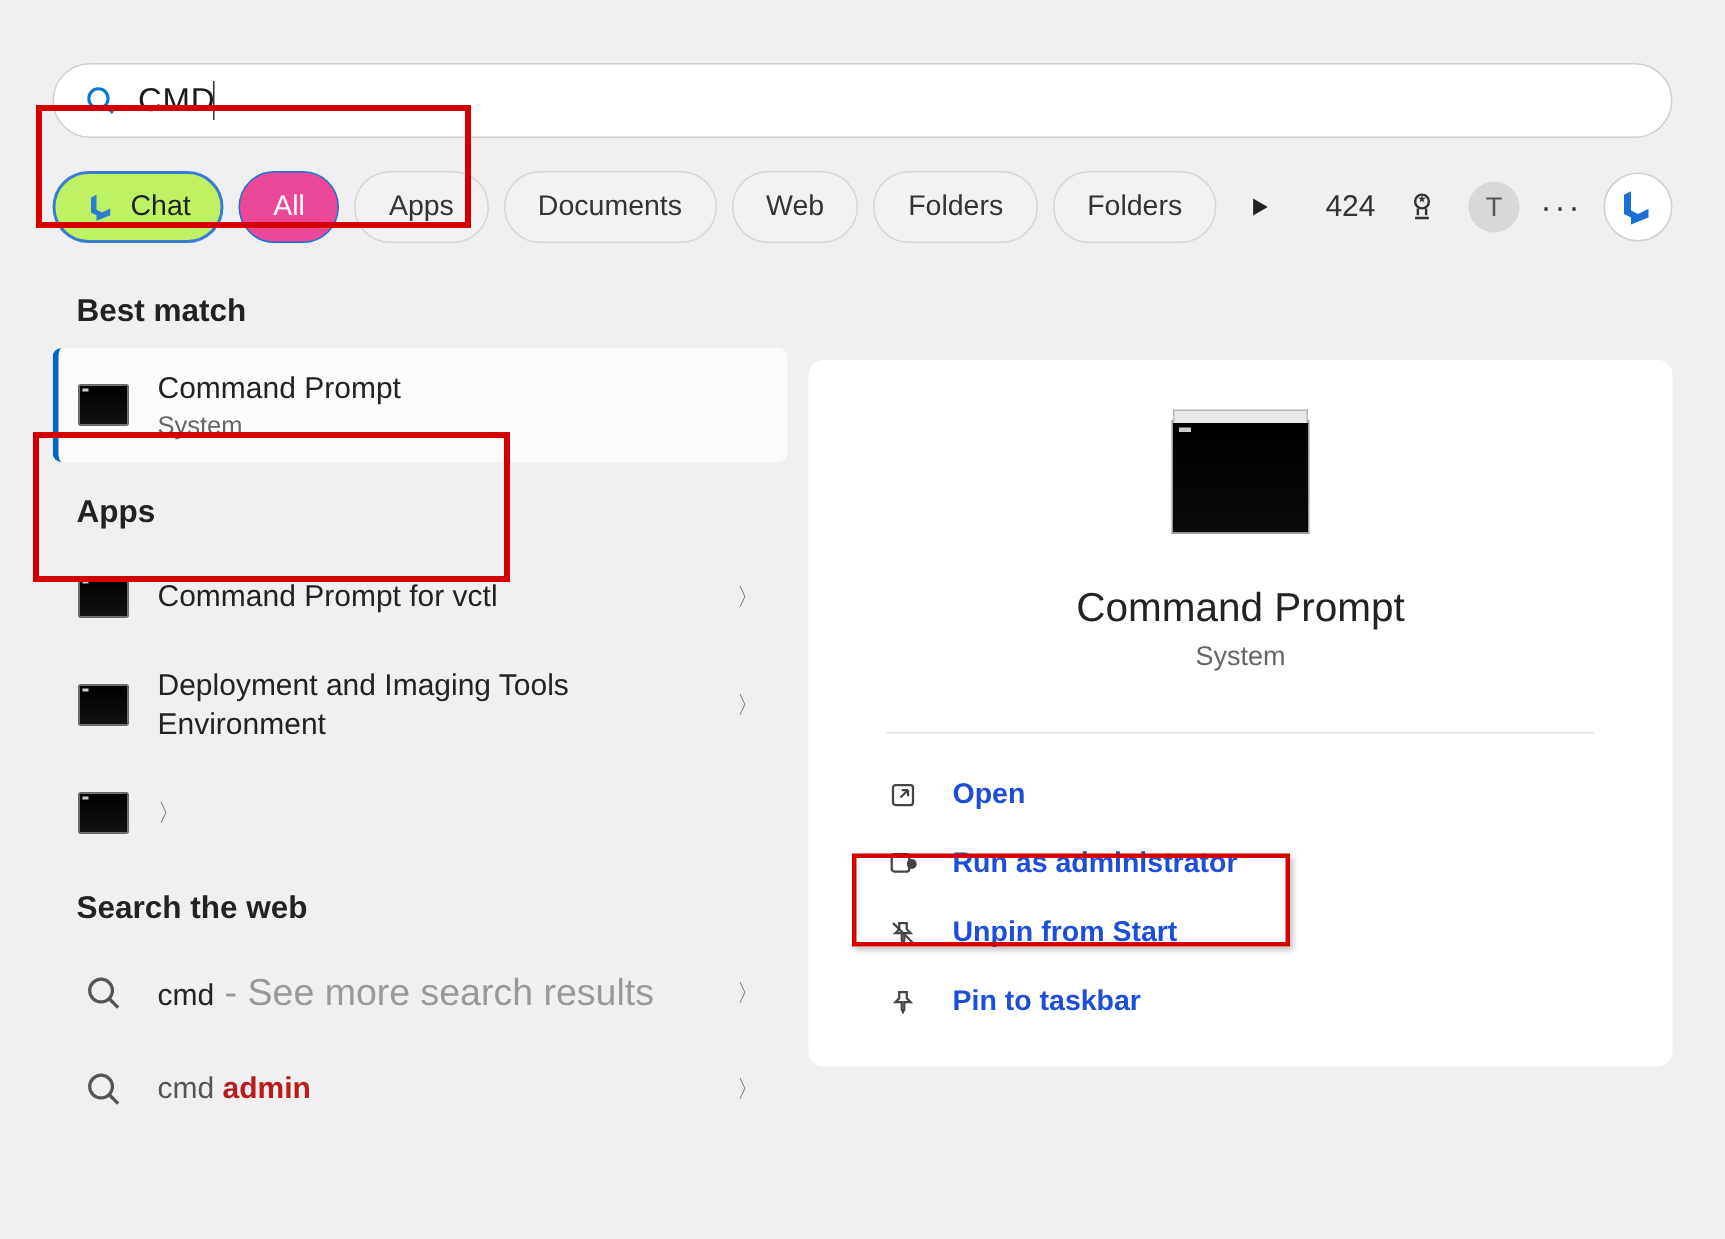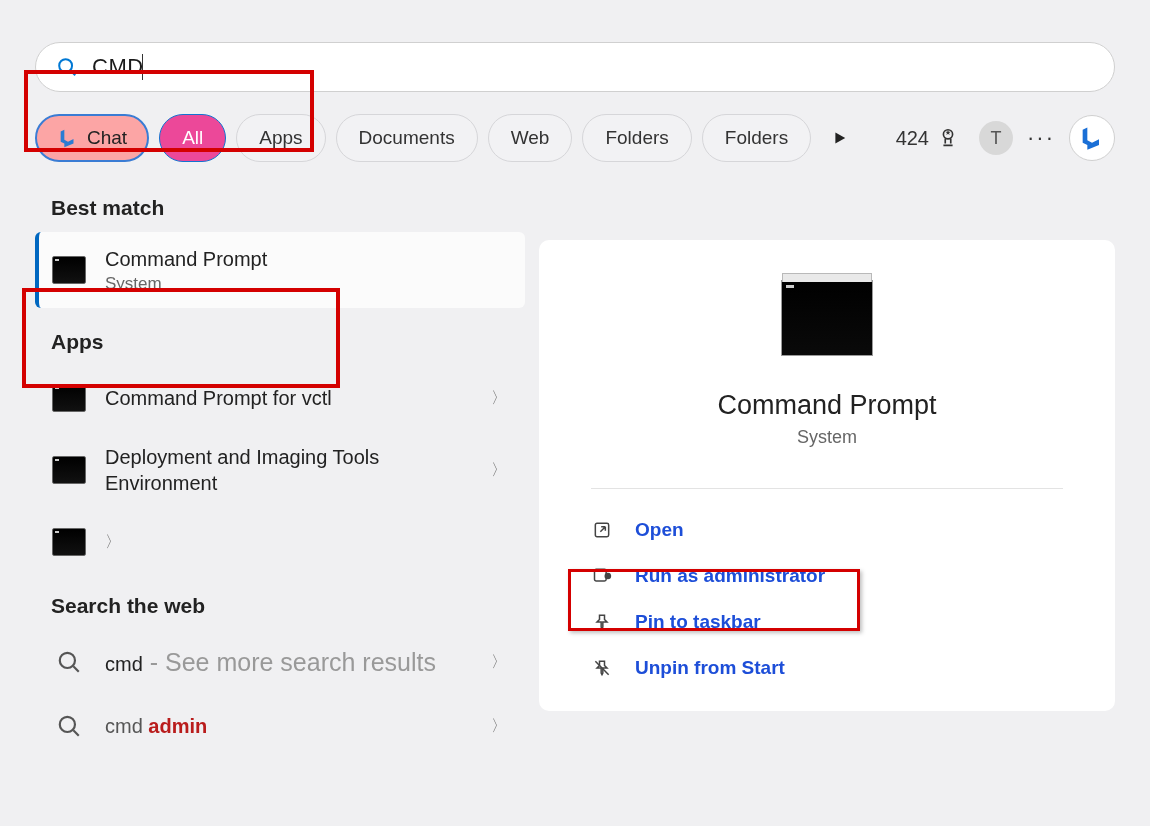--- a/index.html
+++ b/index.html
@@ -56,39 +56,39 @@
     border: 1px solid #d6d6d9;
     background: #f2f2f4;
     font-size: 19px;
     color: #333;
     display: flex;
     align-items: center;
     gap: 8px;
     cursor: pointer;
   }
   .chip.chat {
-    background: #fca5a5;
+    background: #bef264;
     border: 2px solid #3a7cd4;
     color: #222;
     padding: 0 20px;
   }
   .chip.active {
     background: #ec4899;
     border-color: #1373d1;
     color: #fff;
   }
   .chip-arrow {
     background: transparent;
     border: none;
     width: 40px;
     display:flex; align-items:center; justify-content:center;
   }
   .spacer { flex: 1; }
   .reward {
-    display:flex; align-items:center; gap:8px;
+    display:flex; align-items:center; gap:20px;
     font-size: 20px; color:#333;
     margin-right: 10px;
   }
   .avatar {
     width: 34px; height: 34px;
     border-radius: 50%;
     background: #d8d8d8;
     color: #555;
     display:flex; align-items:center; justify-content:center;
     font-size: 18px;
@@ -381,33 +381,33 @@
           </svg>
         </span>
         <span>Run as administrator</span>
       </div>
 
 
       <div class="action-item">
         <span class="ic">
           <svg width="20" height="20" viewBox="0 0 24 24" fill="none" stroke="currentColor" stroke-width="1.8">
             <path d="M9 4 h6 v5 l3 3 h-5 v6 l-1 2 -1 -2 v-6 h-5 l3 -3 Z"></path>
+              <line x1="4" y1="4" x2="20" y2="20"></line>
           </svg>
         </span>
-        <span>Pin to taskbar</span>
+        <span>Unpin from Start</span>
       </div>
 
       <div class="action-item">
         <span class="ic">
           <svg width="20" height="20" viewBox="0 0 24 24" fill="none" stroke="currentColor" stroke-width="1.8">
             <path d="M9 4 h6 v5 l3 3 h-5 v6 l-1 2 -1 -2 v-6 h-5 l3 -3 Z"></path>
-              <line x1="4" y1="4" x2="20" y2="20"></line>
           </svg>
         </span>
-        <span>Unpin from Start</span>
+        <span>Pin to taskbar</span>
       </div>
     </div>
   </div>
 
   <div class="hl hl1"></div>
   <div class="hl hl2"></div>
   <div class="hl hl3"></div>
 </div>
 
 </body></html>

